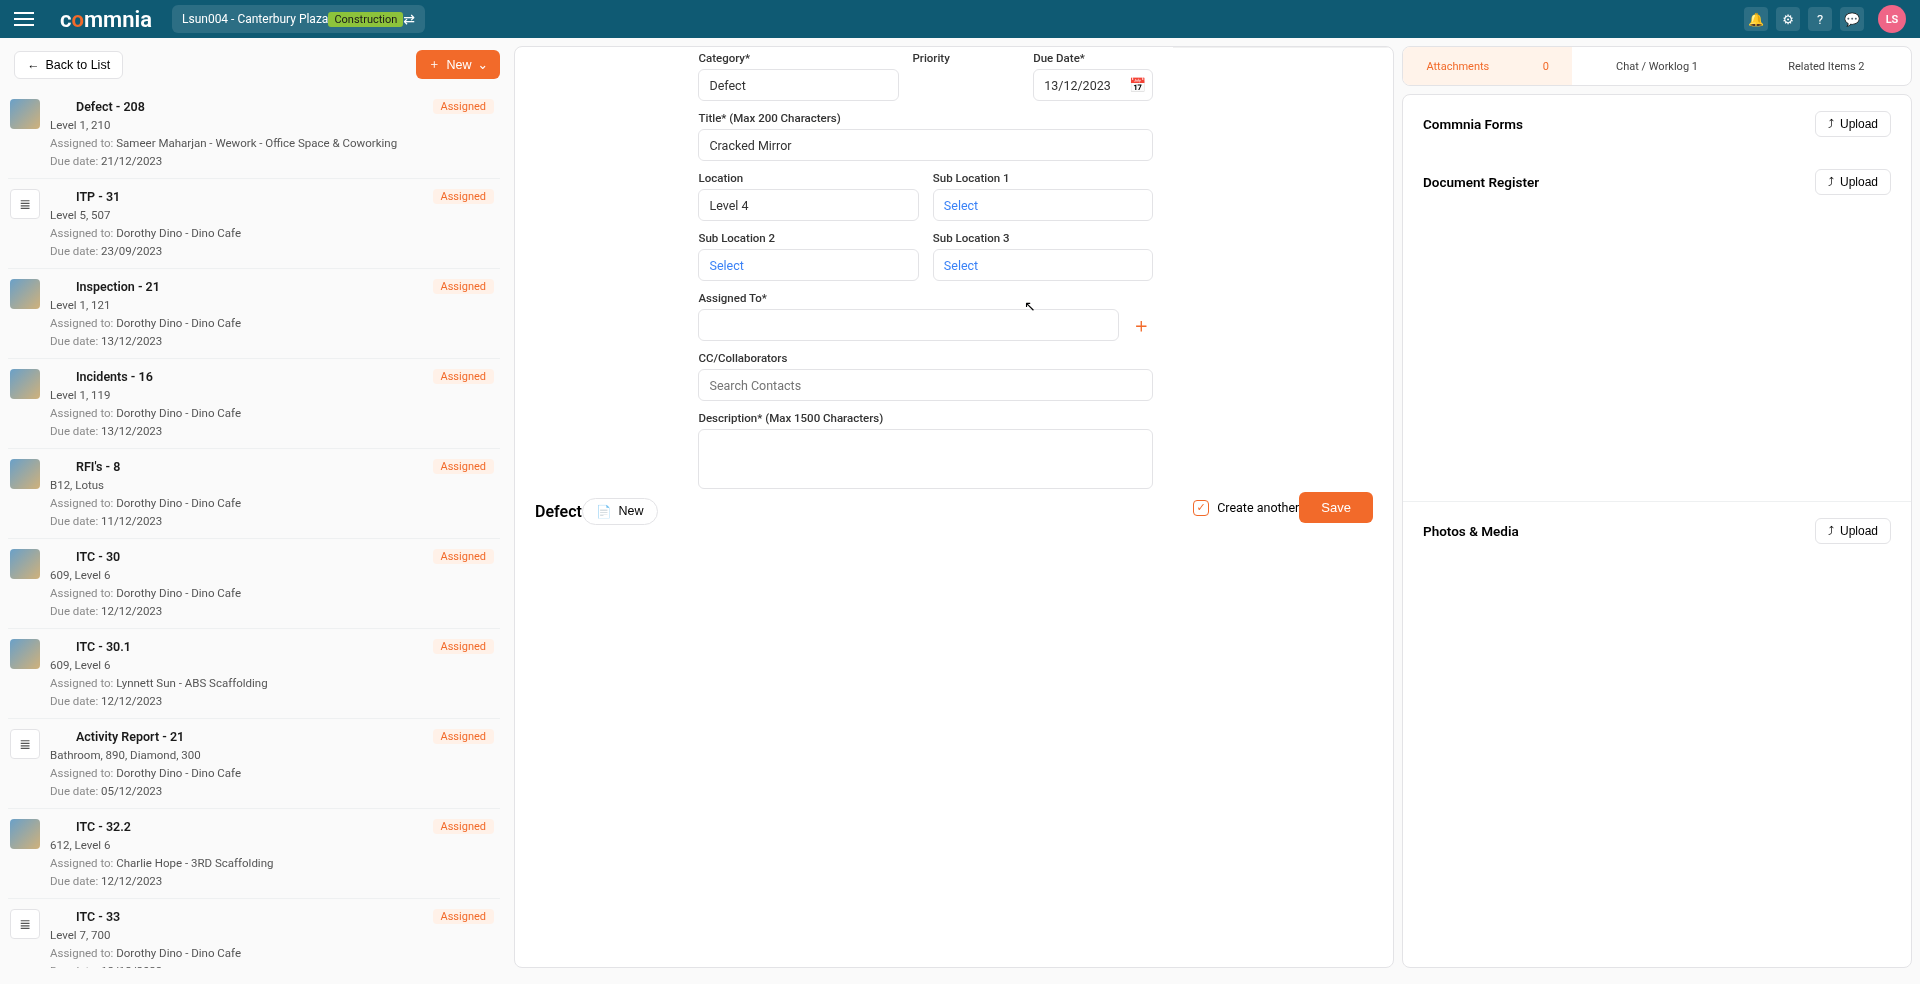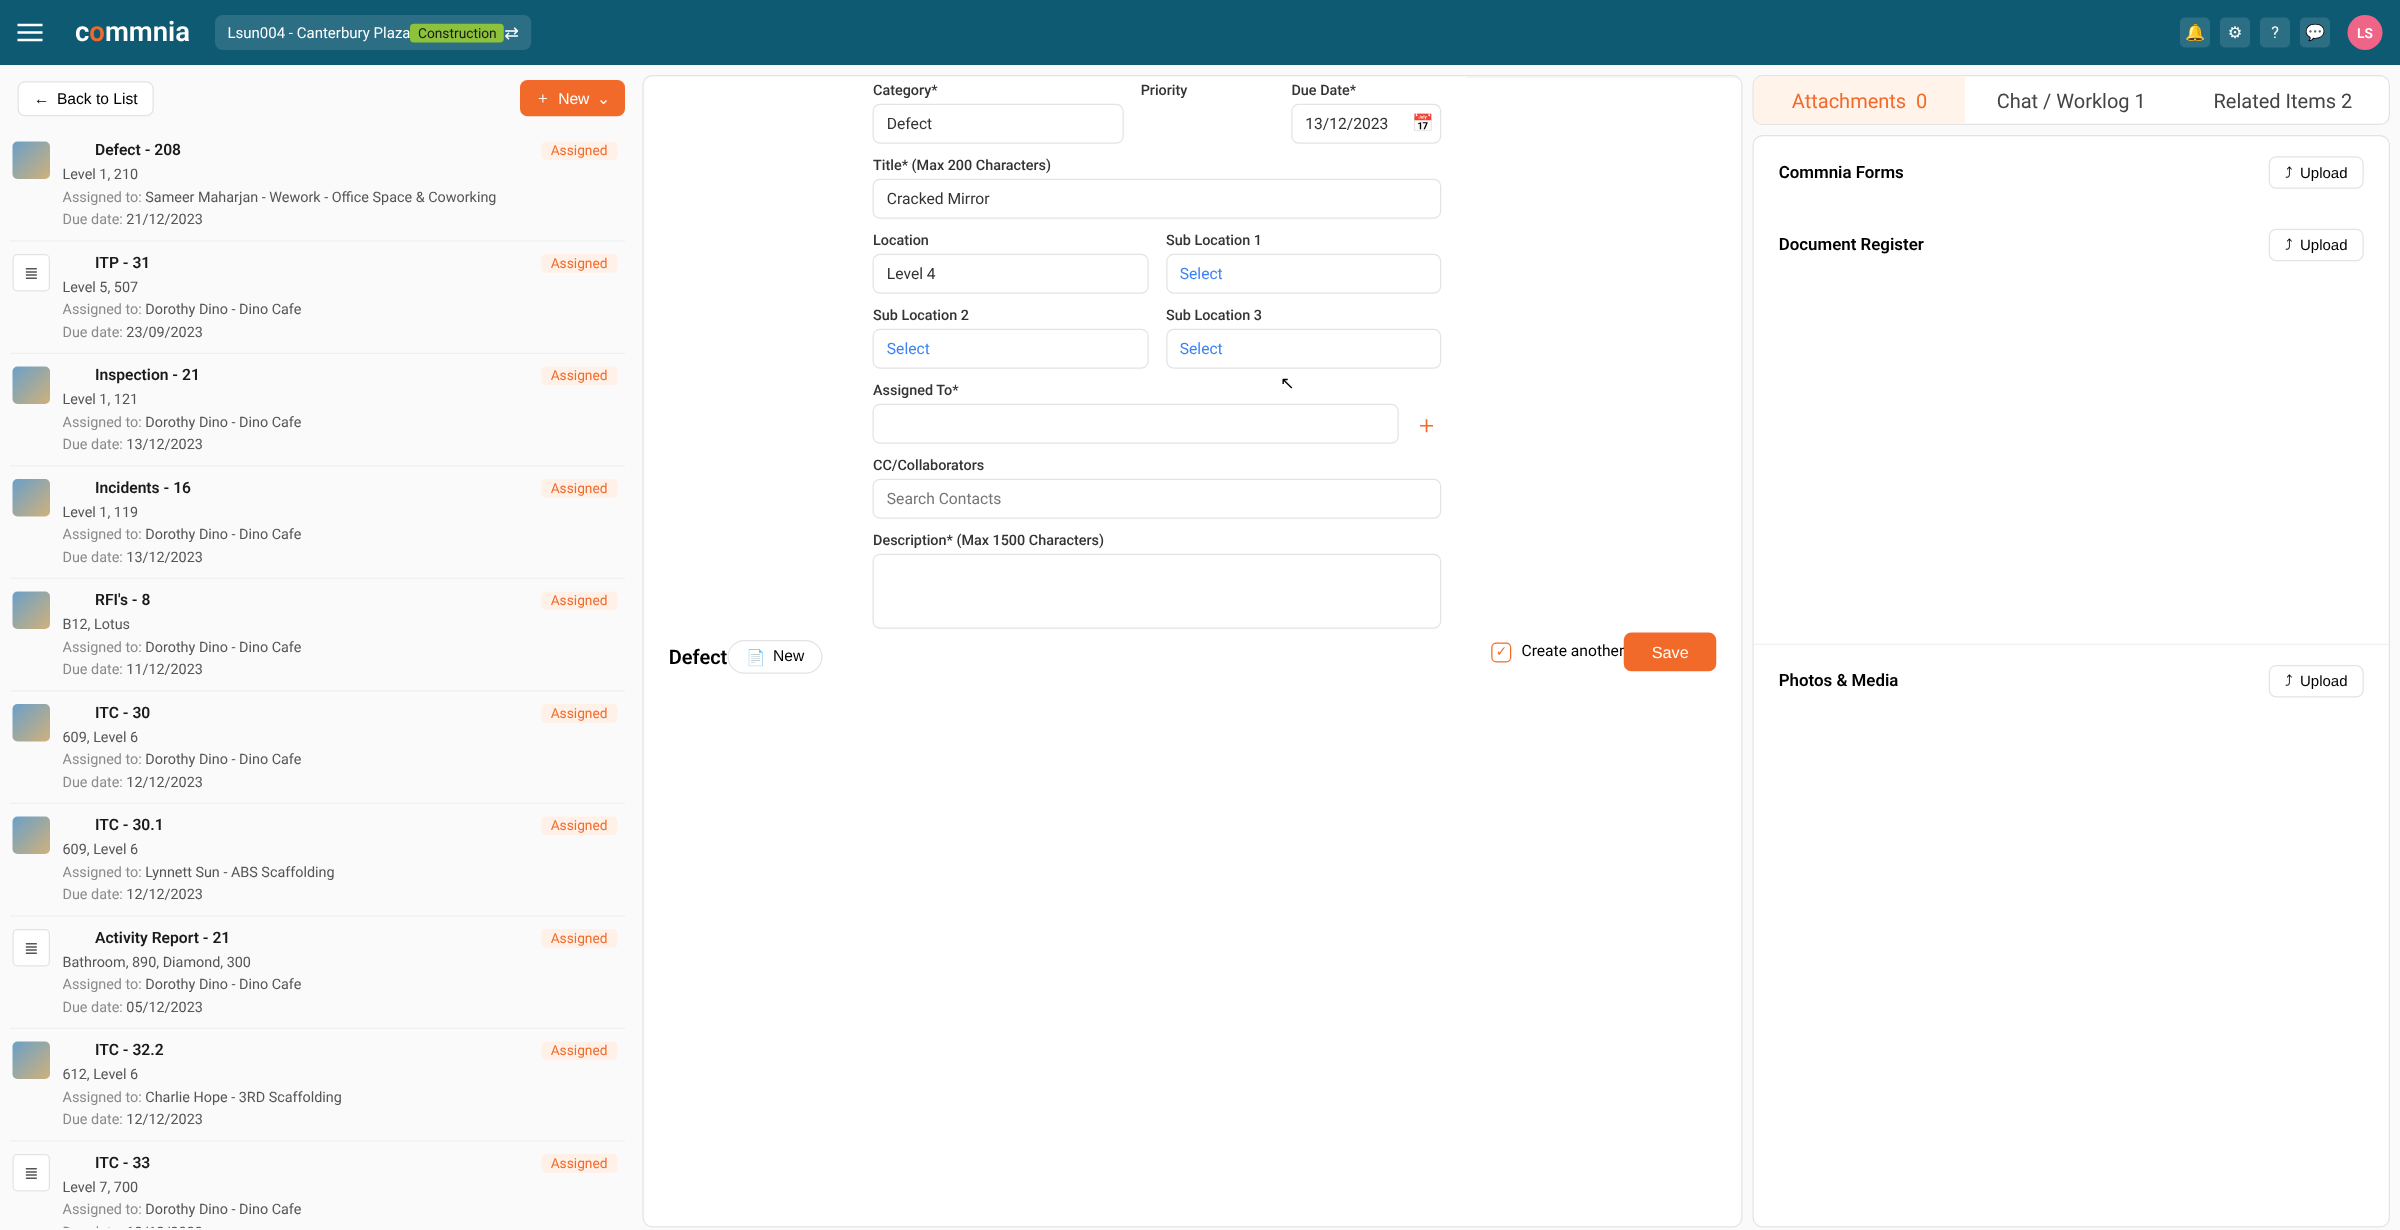--- a/index.html
+++ b/index.html
@@ -9,21 +9,21 @@
     --accent: #f26a2a;
     --text-dark: #1a1a1a;
     --text-muted: #7a7a7a;
     --border: #e3e3e6;
     --tag-green: #8dc33b;
     --panel-bg: #ffffff;
   }
 
   
   .topbar {
-    height: 52px;
+    height: 38px;
     background: var(--header-bg);
     display: flex;
     align-items: center;
     padding: 0 14px;
     color: #fff;
   }
   .hamburger { width: 20px; cursor: pointer; }
   .hamburger div { height: 2px; background:#fff; margin:4px 0; }
   .logo { margin-left: 26px; font-size: 22px; font-weight: 600; color:#fff; }
   .logo .accent { color: var(--accent); }
@@ -172,21 +172,21 @@
     padding:8px 22px; font-size:13px; cursor:pointer;
   }
 
   
   .side-tabs {
     display:flex; border:1px solid var(--border); border-radius:8px;
     background:#fff; height:40px; align-items:center;
     overflow:hidden;
     margin-bottom:8px;
   }
-  .side-tab { flex:1; text-align:left; font-size:16px; color:#444; cursor:pointer; height:100%; display:flex; align-items:center; justify-content:center; }
+  .side-tab { flex:1; text-align:left; font-size:11px; color:#444; cursor:pointer; height:100%; display:flex; align-items:center; justify-content:center;gap:24px; }
   .side-tab.active { background:#fff3ea; color:var(--accent); }
 
   .side-panel {
     background:#fff; border:1px solid var(--border); border-radius:8px;
     flex:1; display:flex; flex-direction:column; overflow:hidden;
   }
   .sec {
     padding: 16px 20px;
     display:flex; justify-content:space-between; align-items:center;
   }

